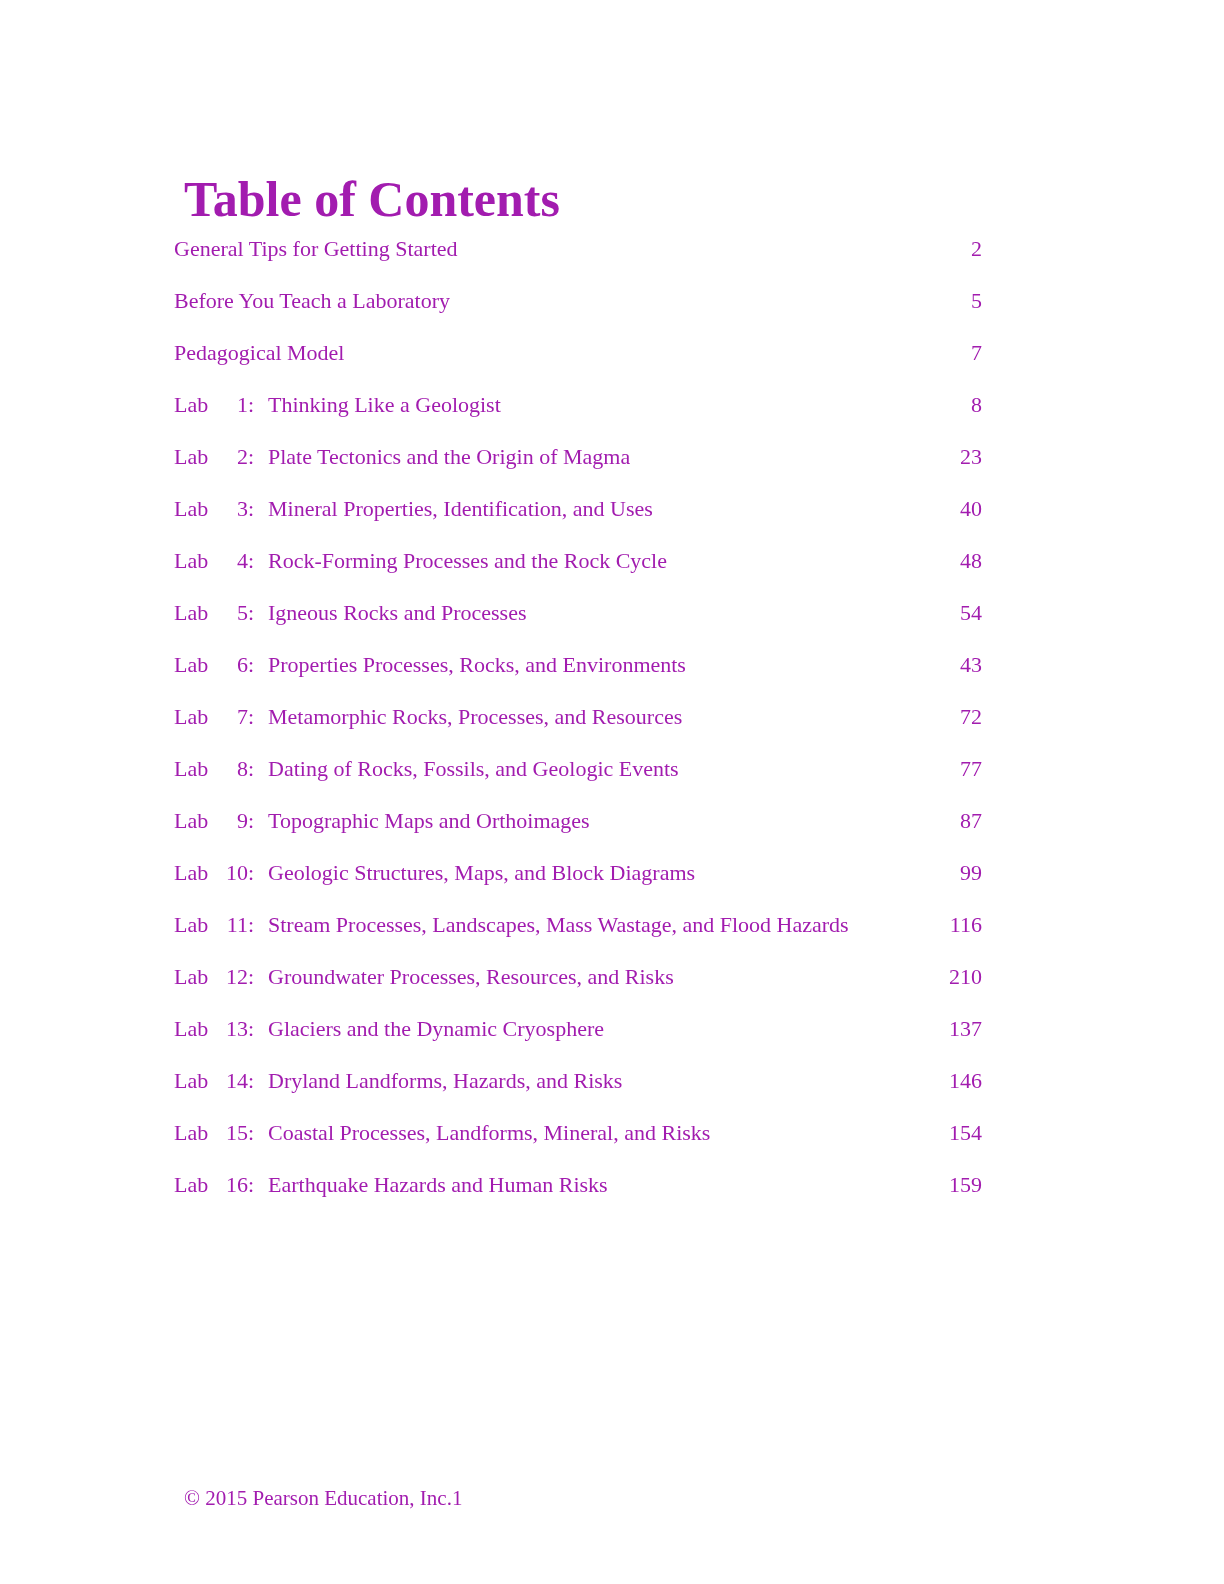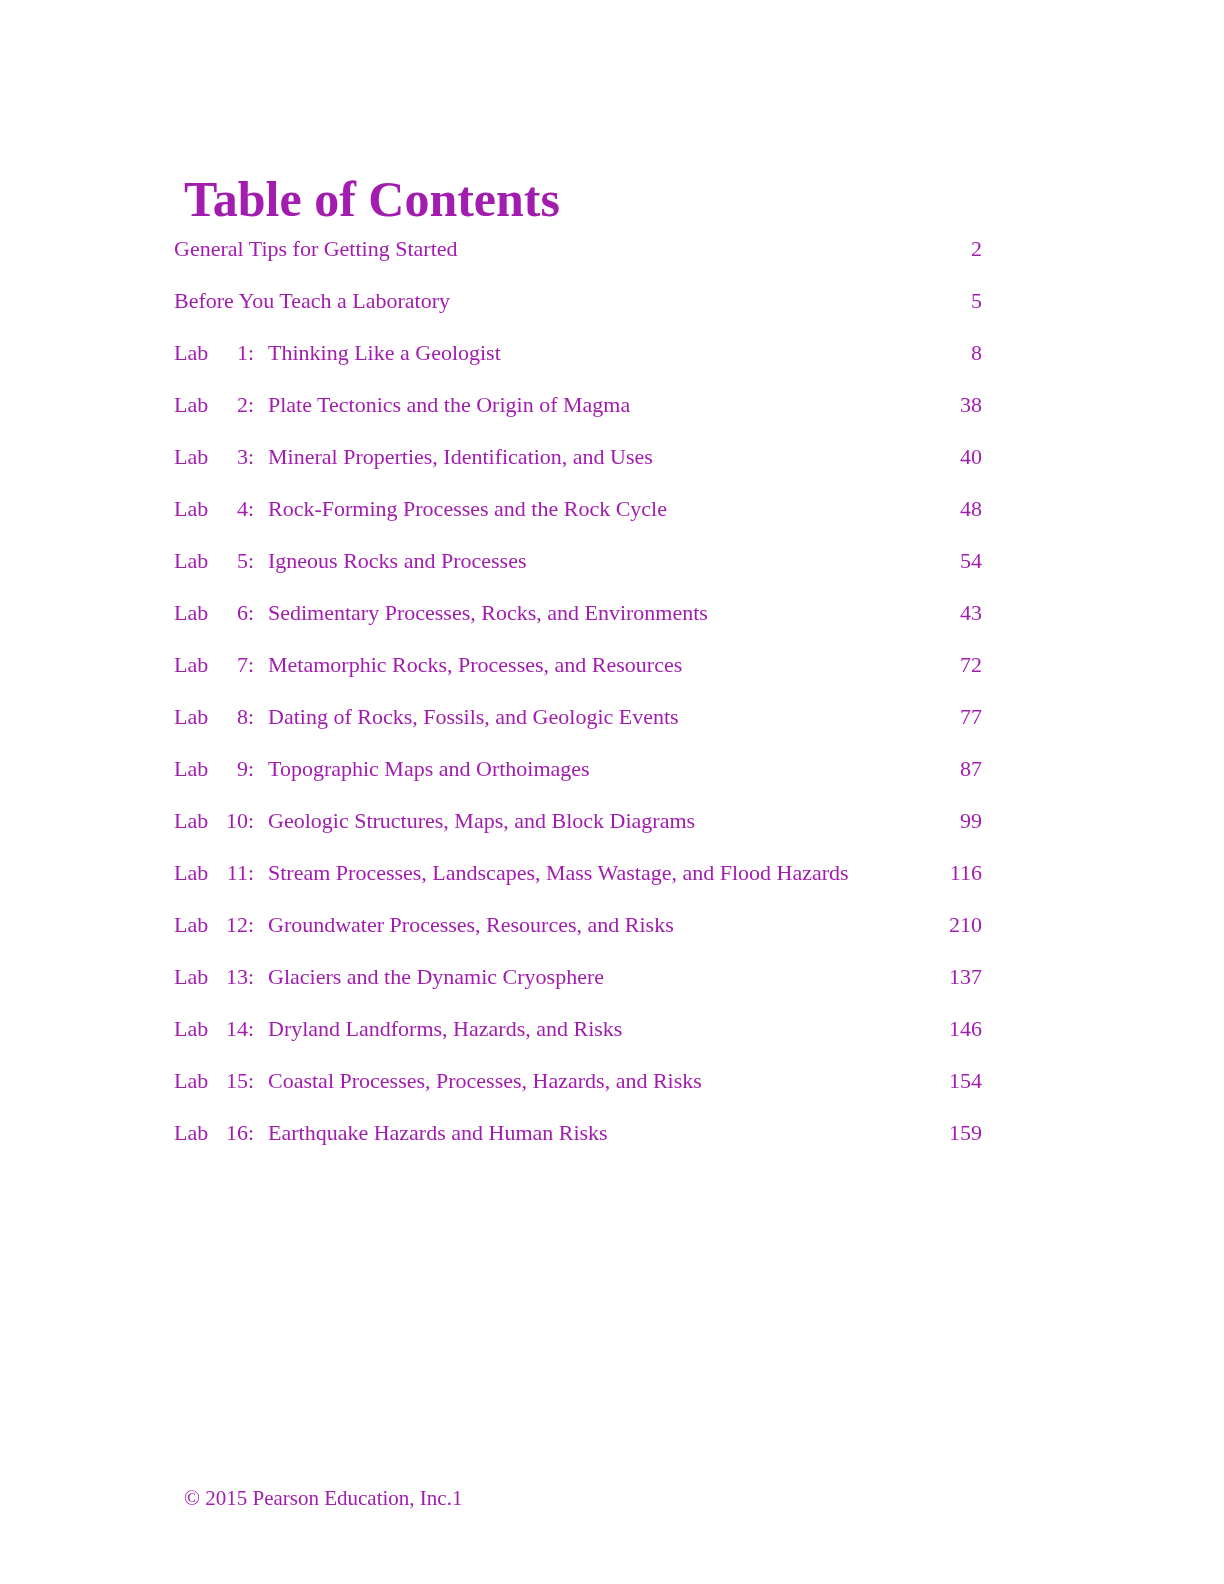--- a/index.html
+++ b/index.html
@@ -91,37 +91,44 @@
 
 
   <div class="toc-row">
     <span class="toc-left">
 
       <span class="toc-title">Before You Teach a Laboratory</span>
     </span>
     <span class="toc-page">5</span>
   </div>
 
+  <div class="toc-row">
+    <span class="toc-left">
+
+      <span class="toc-title">Pedagogical Model</span>
+    </span>
+    <span class="toc-page">7</span>
+  </div>
 
   <div class="toc-row">
     <span class="toc-left">
       <span class="toc-prefix">Lab</span>
       <span class="toc-num">1:</span>
       <span class="toc-title">Thinking Like a Geologist</span>
     </span>
     <span class="toc-page">8</span>
   </div>
 
   <div class="toc-row">
     <span class="toc-left">
       <span class="toc-prefix">Lab</span>
       <span class="toc-num">2:</span>
       <span class="toc-title">Plate Tectonics and the Origin of Magma</span>
     </span>
-    <span class="toc-page">38</span>
+    <span class="toc-page">23</span>
   </div>
 
   <div class="toc-row">
     <span class="toc-left">
       <span class="toc-prefix">Lab</span>
       <span class="toc-num">3:</span>
       <span class="toc-title">Mineral Properties, Identification, and Uses</span>
     </span>
     <span class="toc-page">40</span>
   </div>
@@ -141,21 +148,21 @@
       <span class="toc-num">5:</span>
       <span class="toc-title">Igneous Rocks and Processes</span>
     </span>
     <span class="toc-page">54</span>
   </div>
 
   <div class="toc-row">
     <span class="toc-left">
       <span class="toc-prefix">Lab</span>
       <span class="toc-num">6:</span>
-      <span class="toc-title">Sedimentary Processes, Rocks, and Environments</span>
+      <span class="toc-title">Properties Processes, Rocks, and Environments</span>
     </span>
     <span class="toc-page">43</span>
   </div>
 
   <div class="toc-row">
     <span class="toc-left">
       <span class="toc-prefix">Lab</span>
       <span class="toc-num">7:</span>
       <span class="toc-title">Metamorphic Rocks, Processes, and Resources</span>
     </span>
@@ -222,21 +229,21 @@
       <span class="toc-num">14:</span>
       <span class="toc-title">Dryland Landforms, Hazards, and Risks</span>
     </span>
     <span class="toc-page">146</span>
   </div>
 
   <div class="toc-row">
     <span class="toc-left">
       <span class="toc-prefix">Lab</span>
       <span class="toc-num">15:</span>
-      <span class="toc-title">Coastal Processes, Processes, Hazards, and Risks</span>
+      <span class="toc-title">Coastal Processes, Landforms, Mineral, and Risks</span>
     </span>
     <span class="toc-page">154</span>
   </div>
 
   <div class="toc-row">
     <span class="toc-left">
       <span class="toc-prefix">Lab</span>
       <span class="toc-num">16:</span>
       <span class="toc-title">Earthquake Hazards and Human Risks</span>
     </span>

